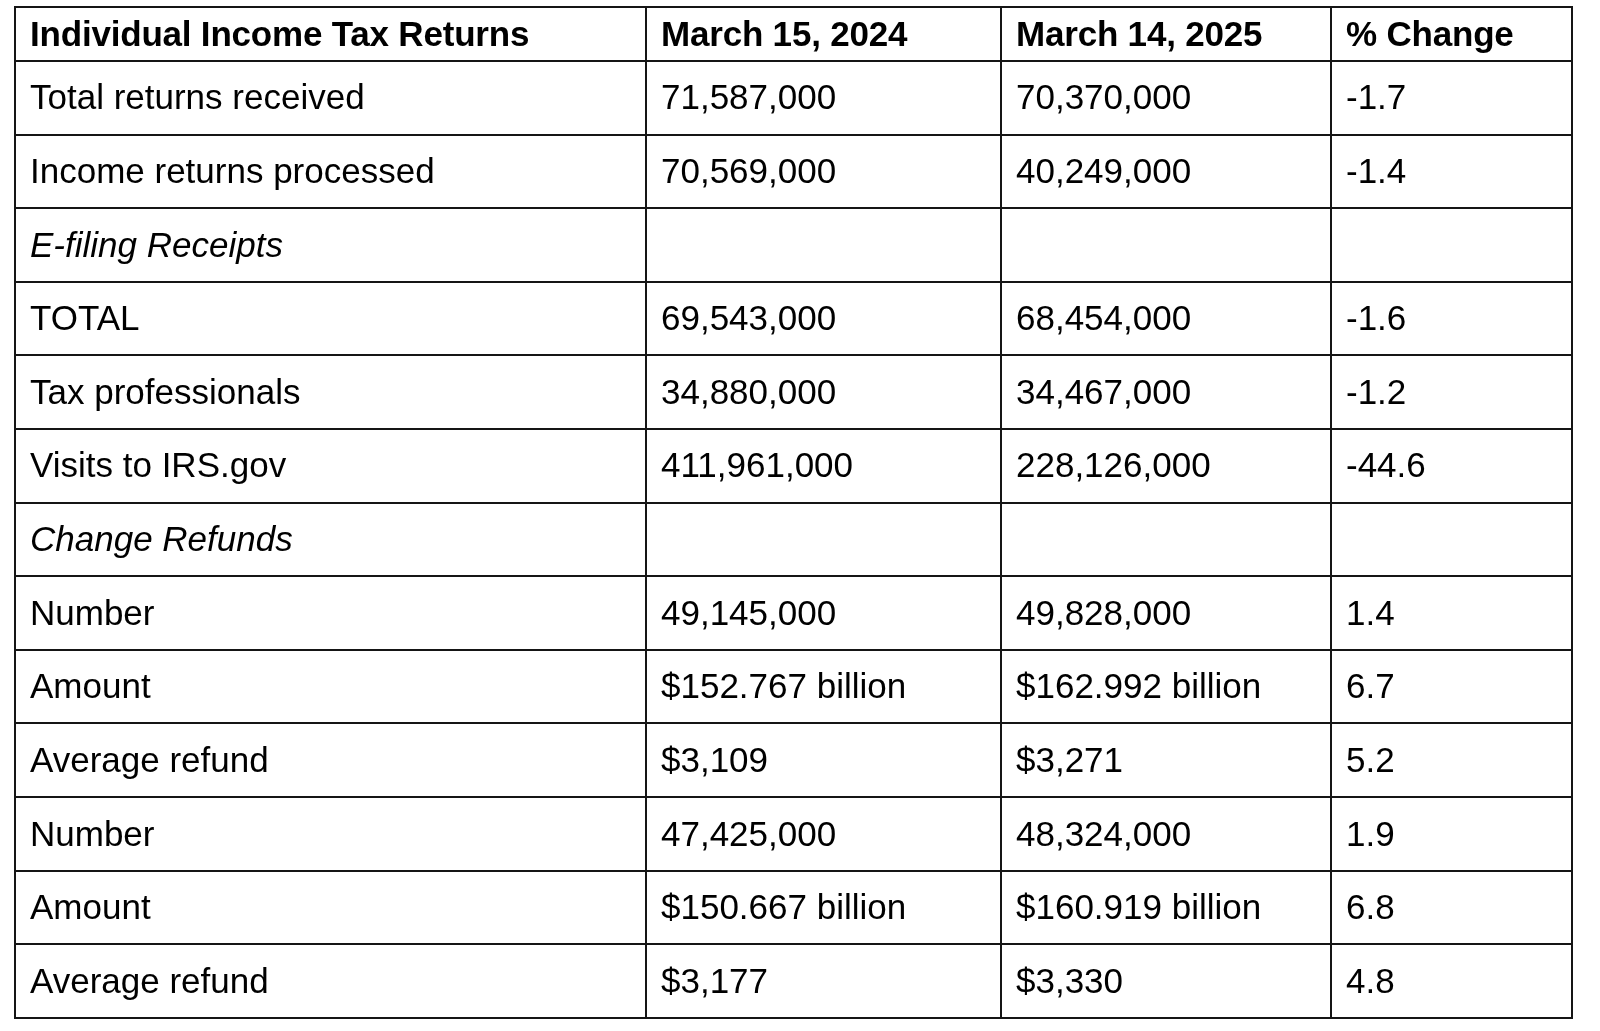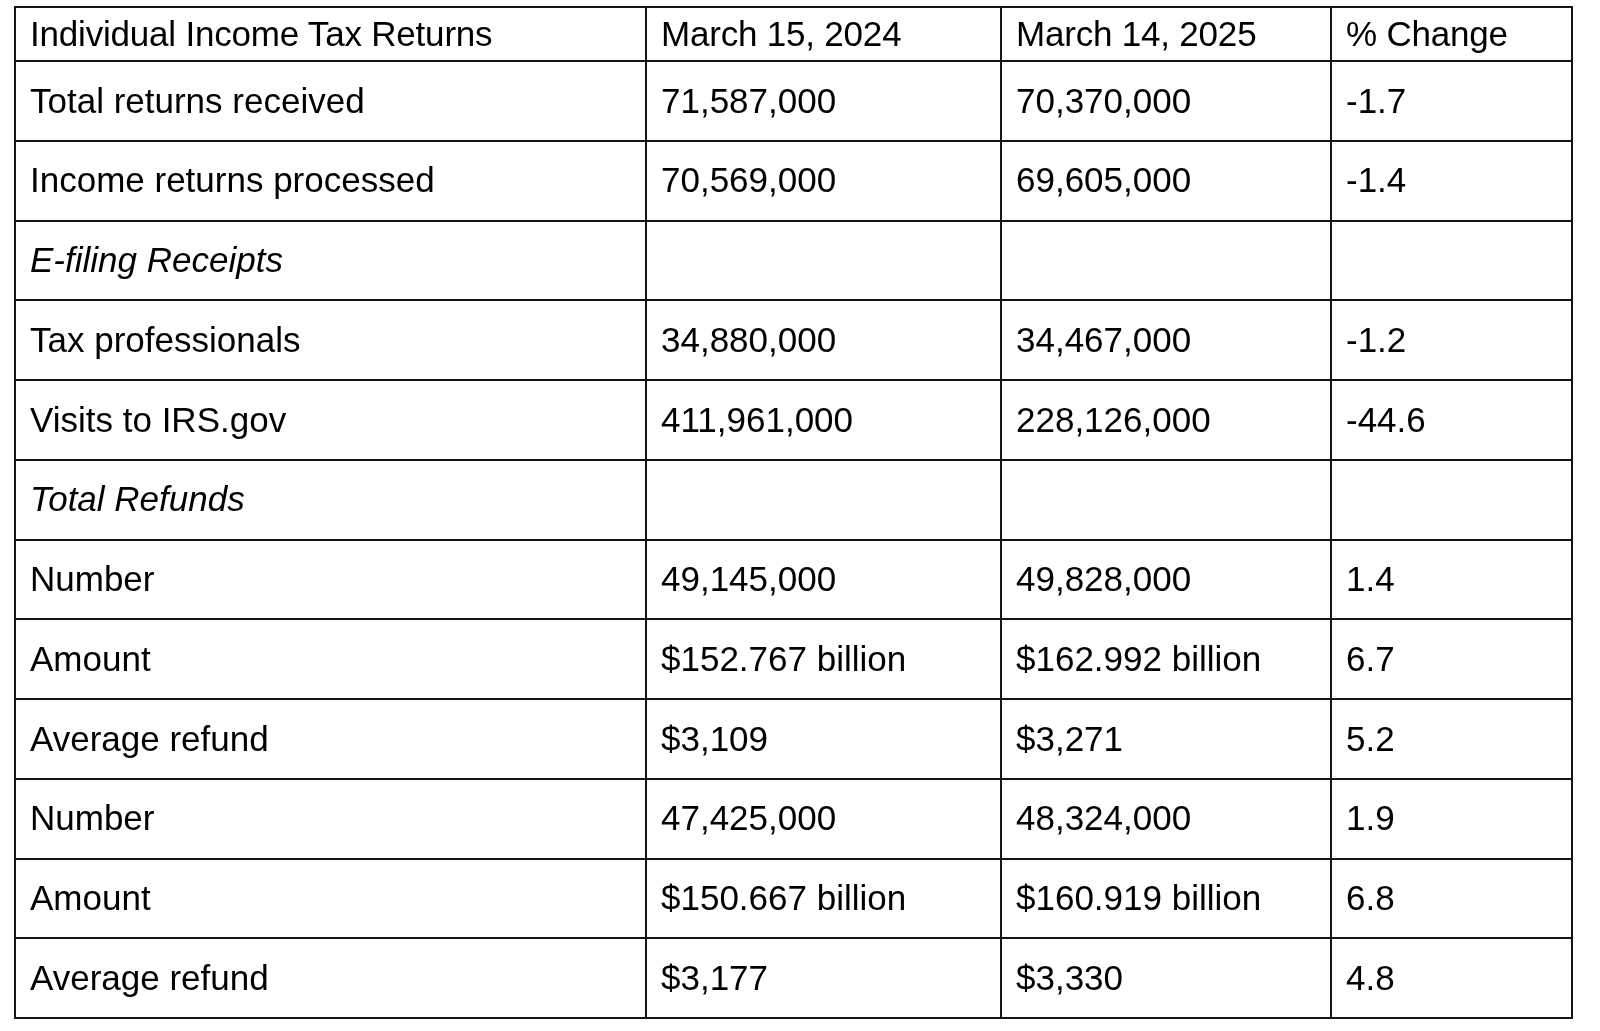--- a/index.html
+++ b/index.html
@@ -41,21 +41,21 @@
     font-weight: normal;
     font-size: 35px;
     line-height: 1.05;
     color: #000000;
     height: 54px;
     box-sizing: border-box;
     white-space: nowrap;
     overflow: hidden;
   }
   table.stats-table thead th {
-    font-weight: normal;
+    font-weight: bold;
     font-size: 35px;
     letter-spacing: -0.2px;
   }
   td.row-head,
   td.section-head {
     font-weight: bold;
     font-style: italic;
   }
   td.num {
     font-size: 35px;
@@ -93,43 +93,49 @@
     <tbody id="table-body">
         <tr>
           <td class="row-label">Total returns received</td>
           <td class="num">71,587,000</td>
           <td class="num">70,370,000</td>
           <td class="pct-neg">-1.7</td>
         </tr>
         <tr>
           <td class="row-label">Income returns processed</td>
           <td class="num">70,569,000</td>
-          <td class="num">69,605,000</td>
+          <td class="num">40,249,000</td>
           <td class="pct-neg">-1.4</td>
         </tr>
         <tr>
           <td class="section-head">E-filing Receipts</td>
           <td class="empty"></td>
           <td class="empty"></td>
           <td class="empty"></td>
+        </tr>
+        <tr>
+          <td class="row-label">TOTAL</td>
+          <td class="num">69,543,000</td>
+          <td class="num">68,454,000</td>
+          <td class="pct-neg">-1.6</td>
         </tr>
         <tr>
           <td class="row-label">Tax professionals</td>
           <td class="num">34,880,000</td>
           <td class="num">34,467,000</td>
           <td class="pct-neg">-1.2</td>
         </tr>
         <tr>
           <td class="row-label">Visits to IRS.gov</td>
           <td class="num">411,961,000</td>
           <td class="num">228,126,000</td>
           <td class="pct-neg">-44.6</td>
         </tr>
         <tr>
-          <td class="section-head">Total Refunds</td>
+          <td class="section-head">Change Refunds</td>
           <td class="empty"></td>
           <td class="empty"></td>
           <td class="empty"></td>
         </tr>
         <tr>
           <td class="row-label">Number</td>
           <td class="num">49,145,000</td>
           <td class="num">49,828,000</td>
           <td class="pct-pos">1.4</td>
         </tr>

